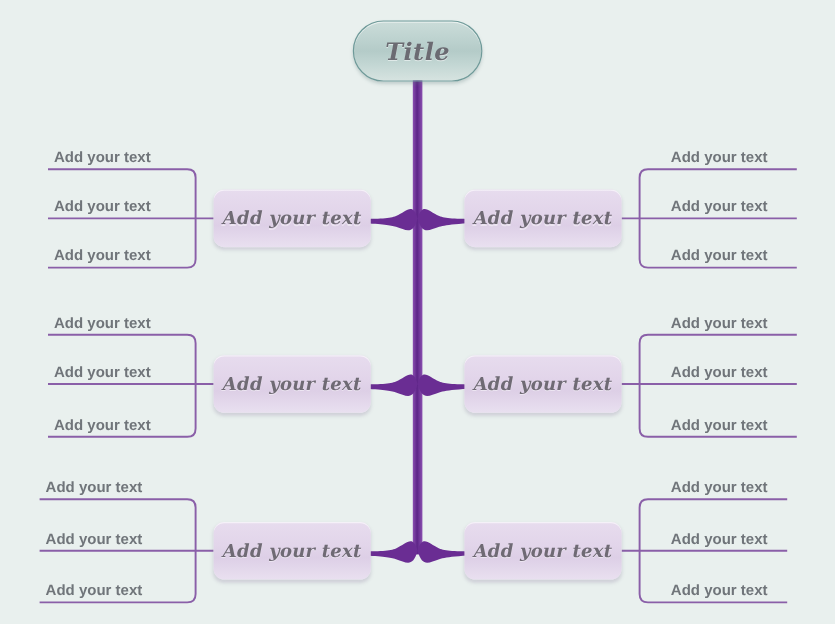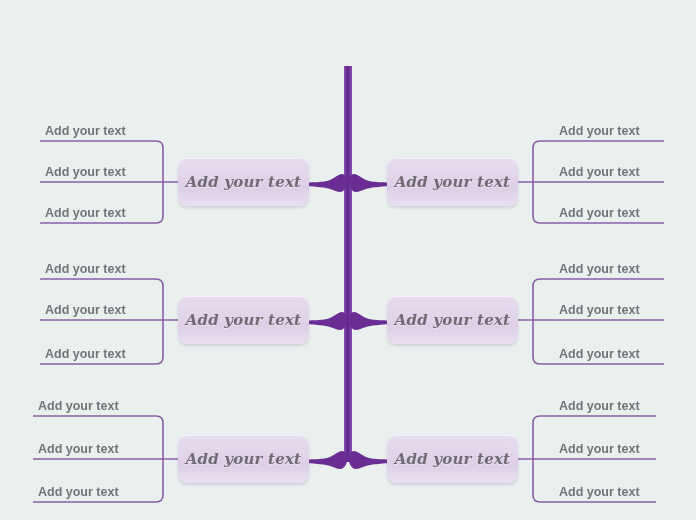--- a/index.html
+++ b/index.html
@@ -154,20 +154,23 @@
 
     <path d="M533 320 L 533 286 Q 533 279 540 279 L 664 279" stroke="#8a5fa8" stroke-width="1.6" fill="none"></path>
     <path d="M533 320 L 533 357 Q 533 364 540 364 L 664 364" stroke="#8a5fa8" stroke-width="1.6" fill="none"></path>
     <line x1="518" y1="320" x2="664" y2="320" stroke="#8a5fa8" stroke-width="1.6"></line>
 
     <path d="M533 459 L 533 423 Q 533 416 540 416 L 656 416" stroke="#8a5fa8" stroke-width="1.6" fill="none"></path>
     <path d="M533 459 L 533 495 Q 533 502 540 502 L 656 502" stroke="#8a5fa8" stroke-width="1.6" fill="none"></path>
     <line x1="518" y1="459" x2="656" y2="459" stroke="#8a5fa8" stroke-width="1.6"></line>
   </svg>
 
+  <div class="title-node">
+    <span class="title-label">Title</span>
+  </div>
 
   <div class="branch-node" style="left:178px; top:158px;">
     <span class="branch-label">Add your text</span>
   </div>
   <div class="branch-node" style="left:178px; top:296px;">
     <span class="branch-label">Add your text</span>
   </div>
   <div class="branch-node" style="left:178px; top:435px;">
     <span class="branch-label">Add your text</span>
   </div>

